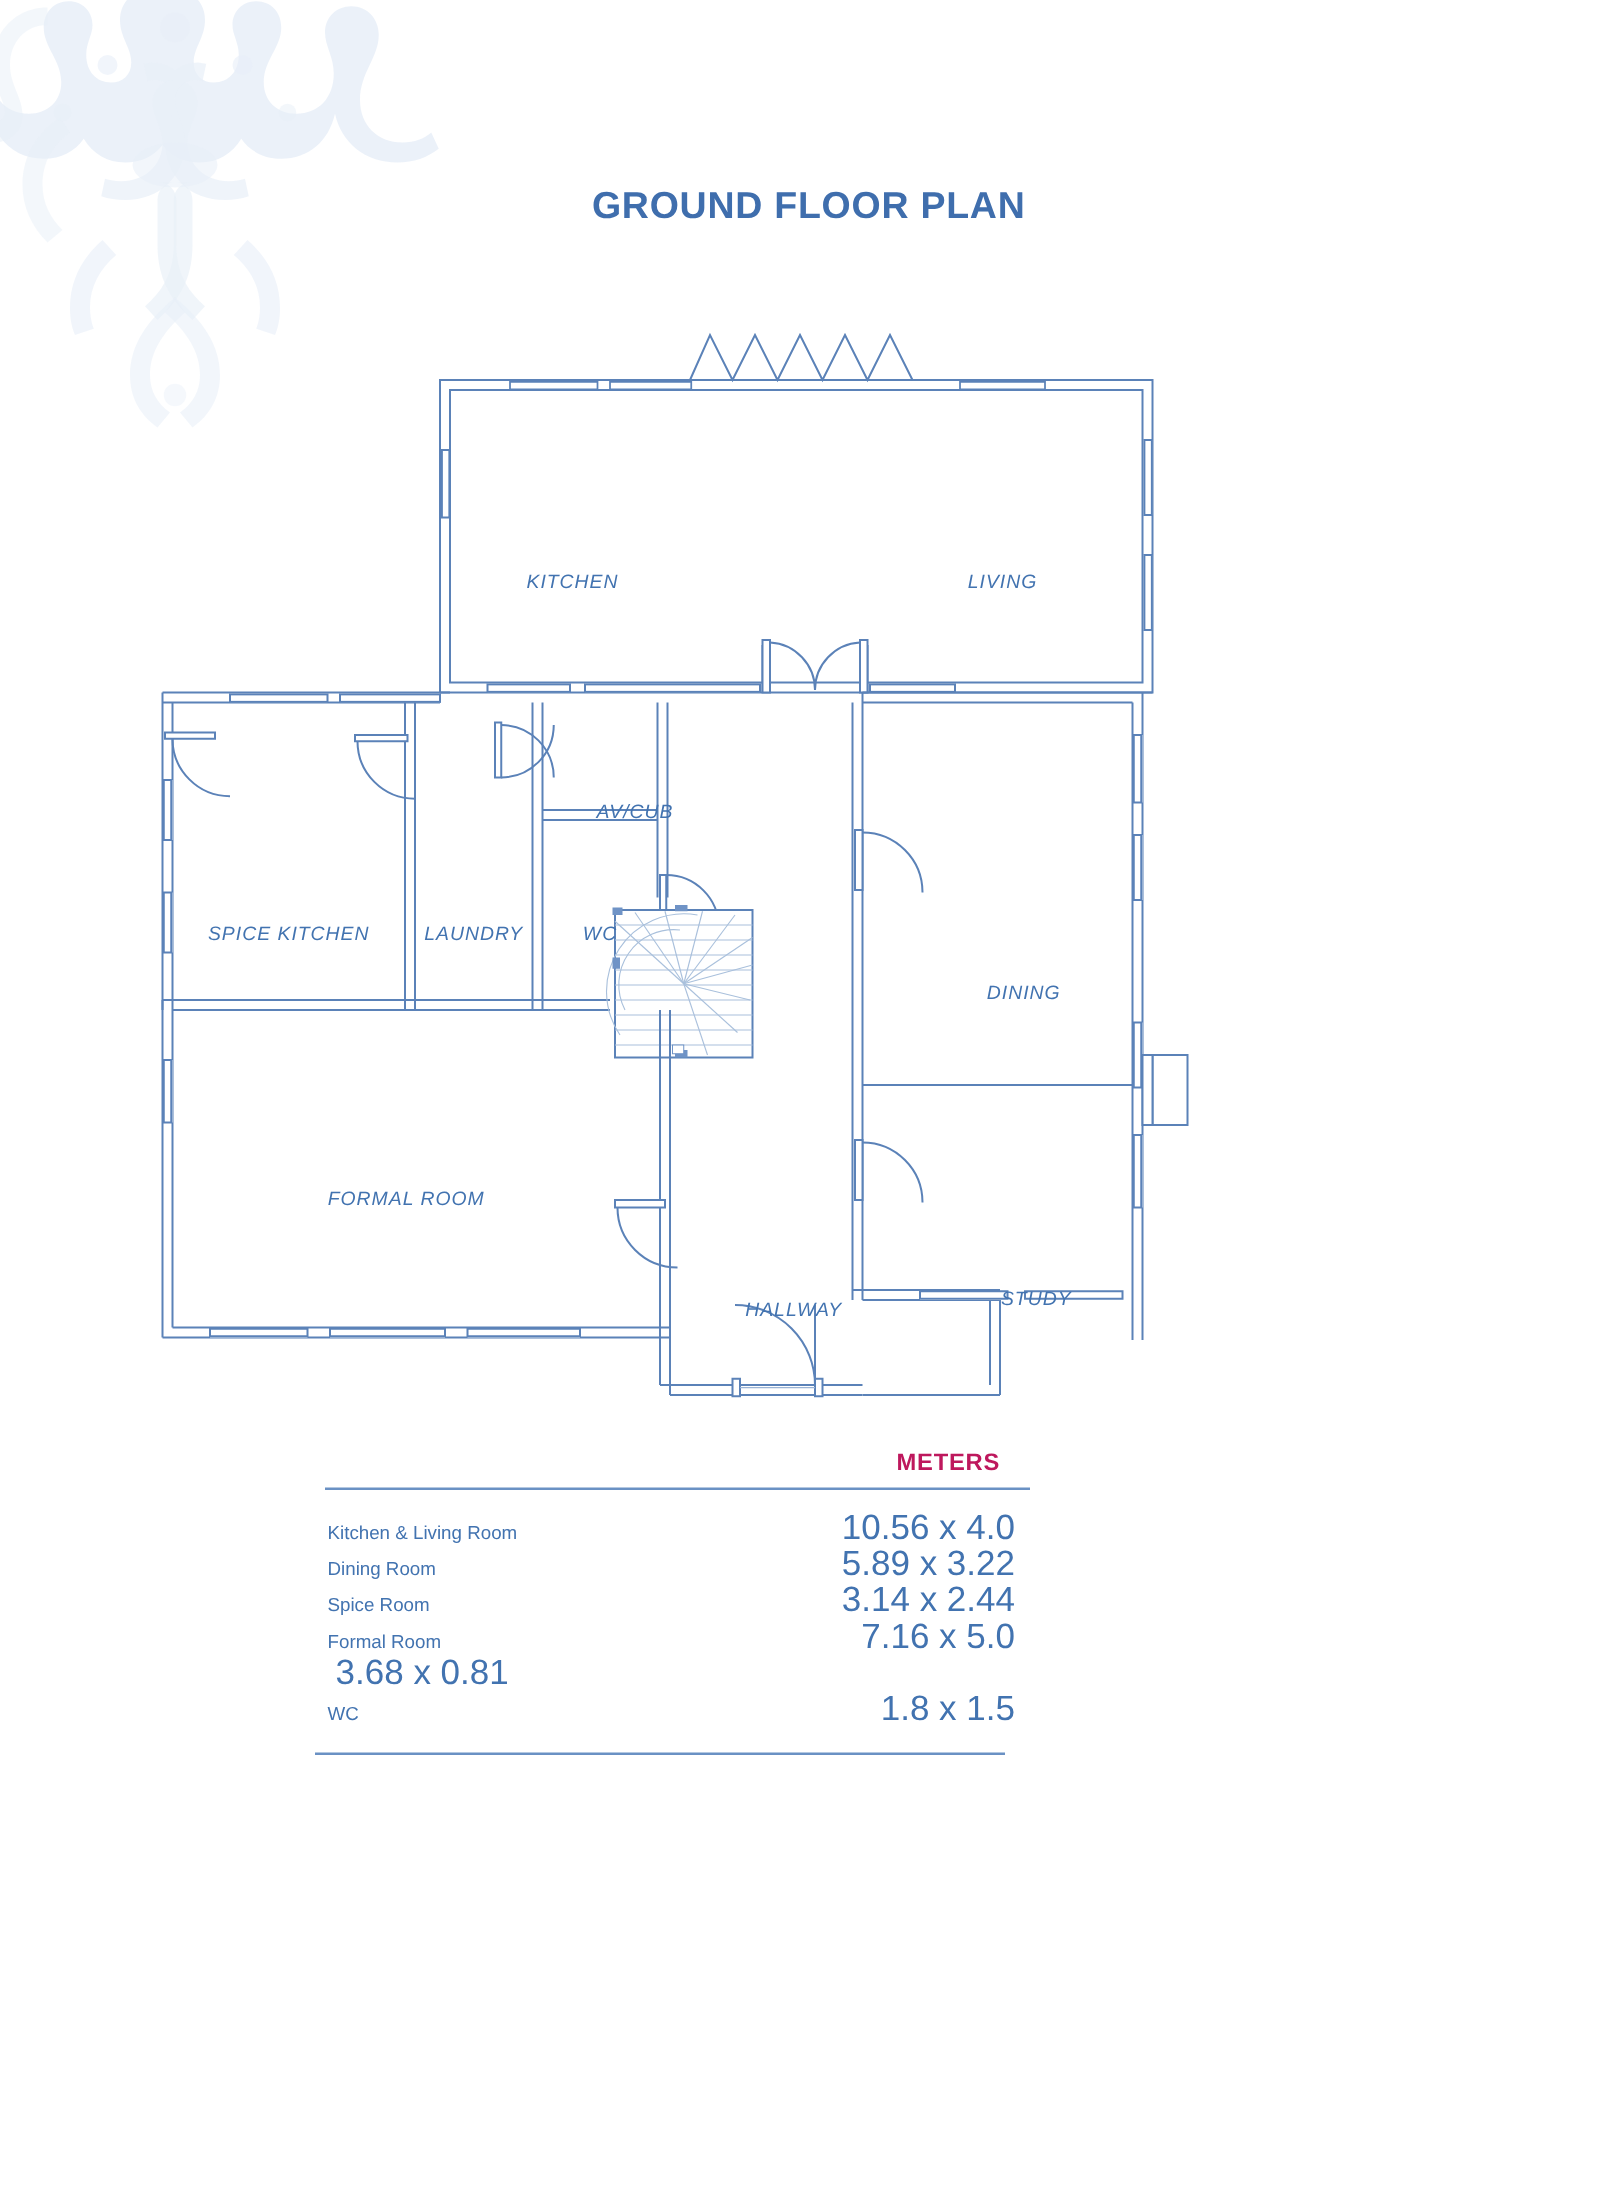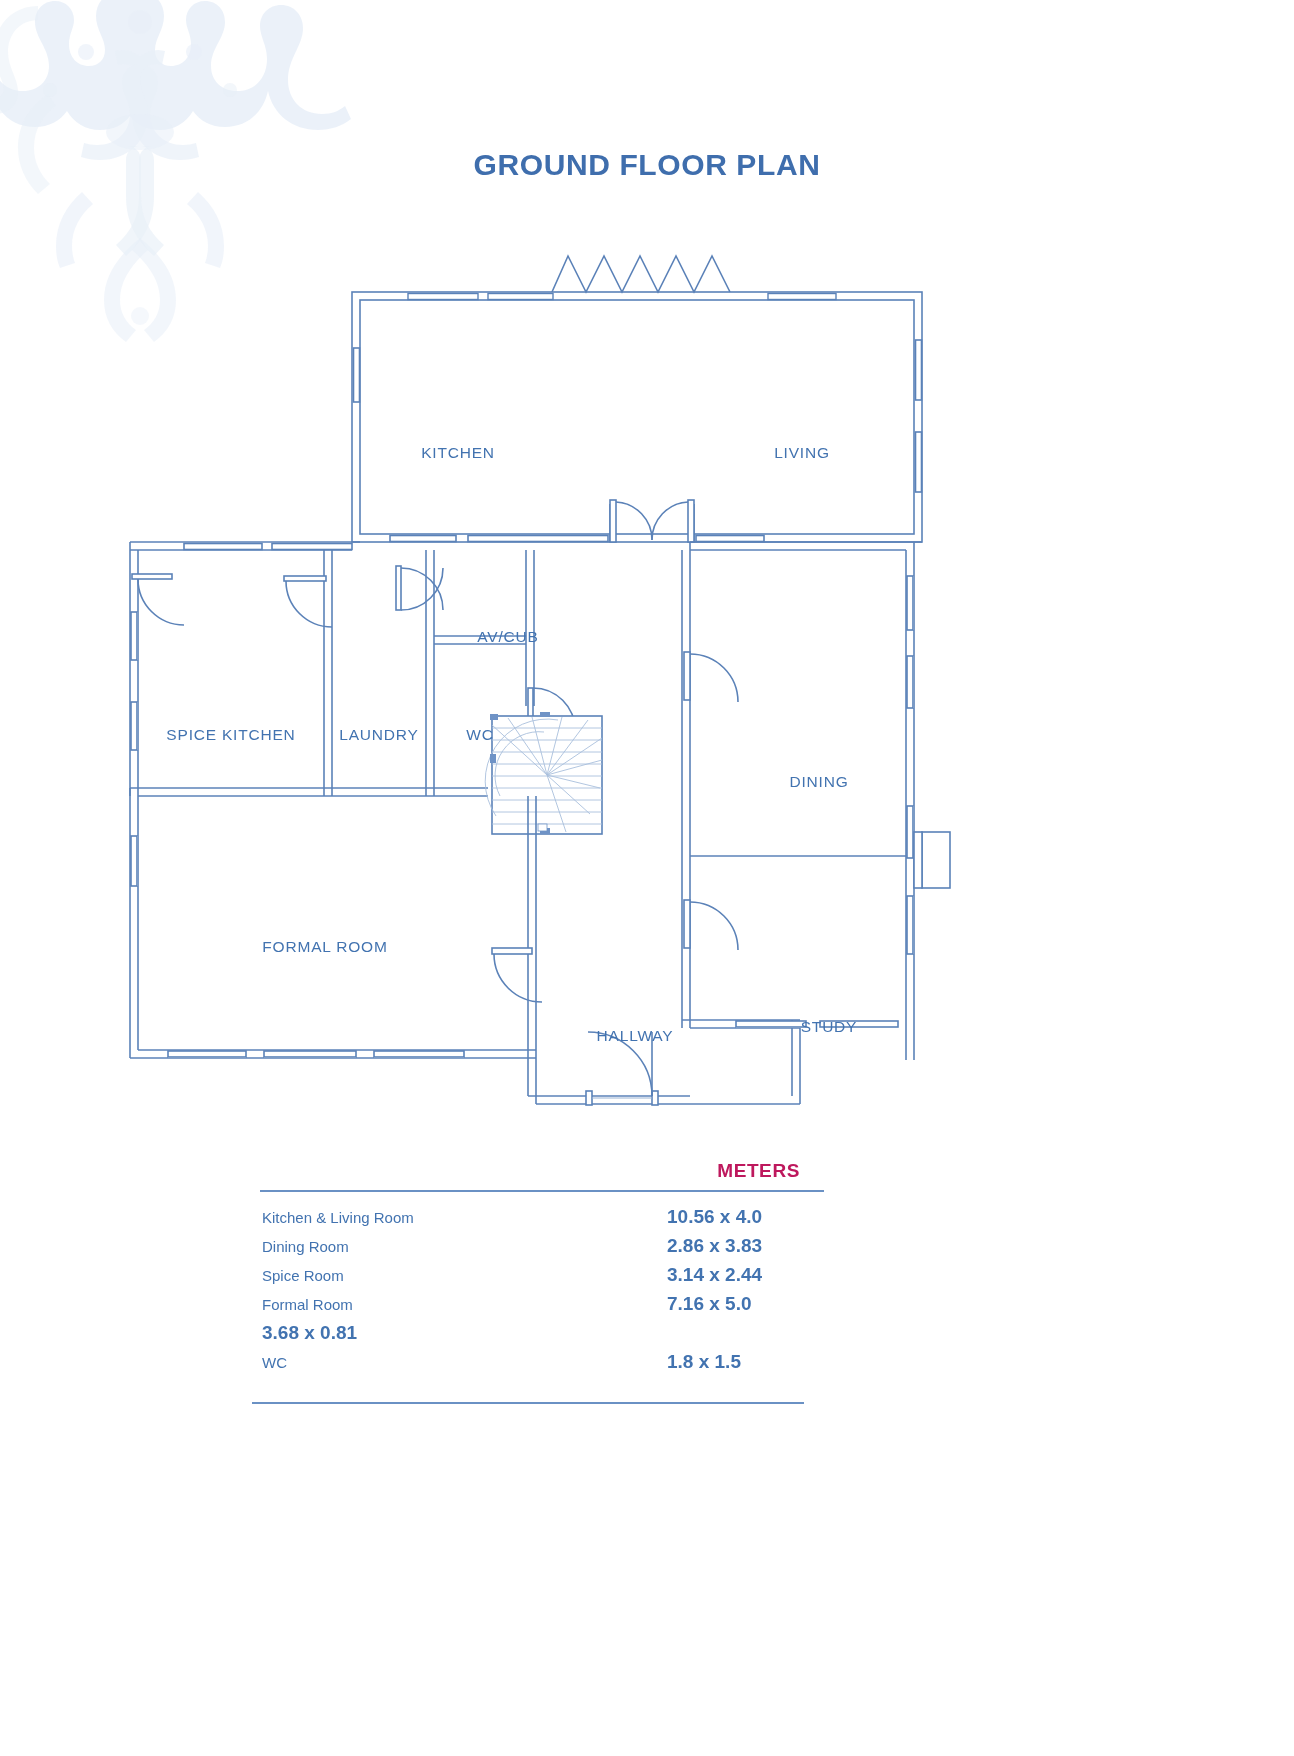--- a/index.html
+++ b/index.html
@@ -29,22 +29,22 @@
     width: 1294px;
     text-align: center;
     font-size: 30px;
     font-weight: bold;
     letter-spacing: 0.6px;
     color: #3f6ead;
   }
   
   #plan-wrap {
     position: absolute;
-    left: 96px; top: 236px;
-    width: 920px; height: 880px;
+    left: 96px; top: 248px;
+    width: 920px; height: 880px; font-style: italic;
   }
   #plan-svg { display: block; }
   .rlabel {
     font-family: "Liberation Sans", sans-serif;
     font-size: 15.5px;
     fill: #4273b0;
     letter-spacing: 0.8px;
   }
   
   #schedule {
@@ -73,23 +73,23 @@
     align-items: baseline;
     height: 29px;
   }
   .rname {
     width: 405px;
     font-size: 15px;
     color: #4273b0;
   }
   .rdim {
     width: 145px;
-    font-size: 19px;
+    text-align: right;
+    font-size: 28px;
     color: #4273b0;
-    font-weight: bold;
   }
 </style>
 </head>
 <body>
 
 <div id="page">
 
   <svg id="damask" viewBox="0 0 380 360" aria-hidden="true">
     <g fill="#e8eff8">
       <path d="M150 6 c14 0 24 10 24 24 0 14-9 22-9 34 0 10 7 16 16 16 12 0 20-9 20-22 0-10-5-16-5-24 0-11 8-19 19-19 12 0 20 9 20 21 0 16-14 26-14 44 0 15 11 25 26 25 18 0 30-13 30-32 0-14-7-22-7-33 0-12 9-21 21-21 13 0 22 10 22 23 0 18-15 30-15 52 0 20 14 34 34 34 10 0 17-3 23-8l6 13c-9 7-20 11-33 11-26 0-45-16-50-39-5 22-21 36-43 36-14 0-25-6-32-16-7 12-19 19-33 19-13 0-23-5-30-14-7 9-17 14-30 14-14 0-26-7-33-19-7 10-18 16-32 16-22 0-38-14-43-36-5 23-24 39-50 39-13 0-24-4-33-11l6-13c6 5 13 8 23 8 20 0 34-14 34-34 0-22-15-34-15-52 0-13 9-23 22-23 12 0 21 9 21 21 0 11-7 19-7 33 0 19 12 32 30 32 15 0 26-10 26-25 0-18-14-28-14-44 0-12 8-21 20-21 11 0 19 8 19 19 0 8-5 14-5 24 0 13 8 22 20 22 9 0 16-6 16-16 0-12-9-20-9-34 0-14 10-24 24-24z" opacity="0.85"></path>
@@ -368,21 +368,21 @@
   <div id="schedule">
     <div id="meters-head">METERS</div>
     <div class="rule" id="rule-top"></div>
     <div id="rows">
       <div class="row">
         <div class="rname">Kitchen &amp; Living Room</div>
         <div class="rdim">10.56 x 4.0</div>
       </div>
       <div class="row">
         <div class="rname">Dining Room</div>
-        <div class="rdim">2.86 x 3.83</div>
+        <div class="rdim">5.89 x 3.22</div>
       </div>
       <div class="row">
         <div class="rname">Spice Room</div>
         <div class="rdim">3.14 x 2.44</div>
       </div>
       <div class="row">
         <div class="rname">Formal Room</div>
         <div class="rdim">7.16 x 5.0</div>
       </div>
       <div class="row">

